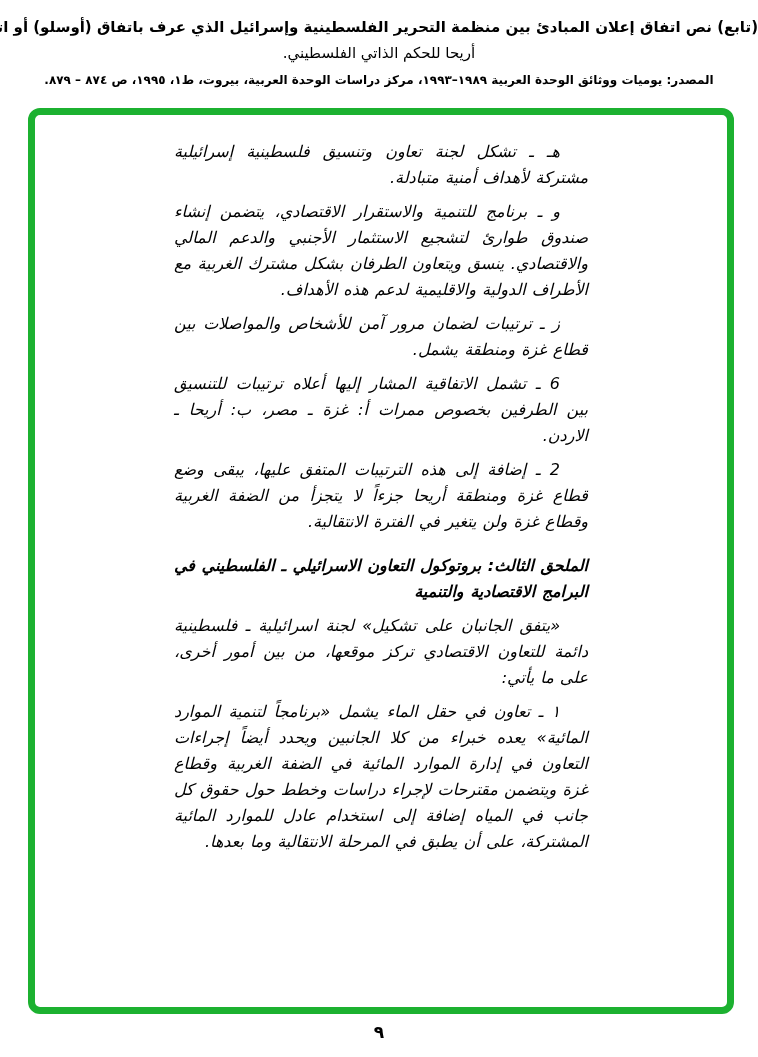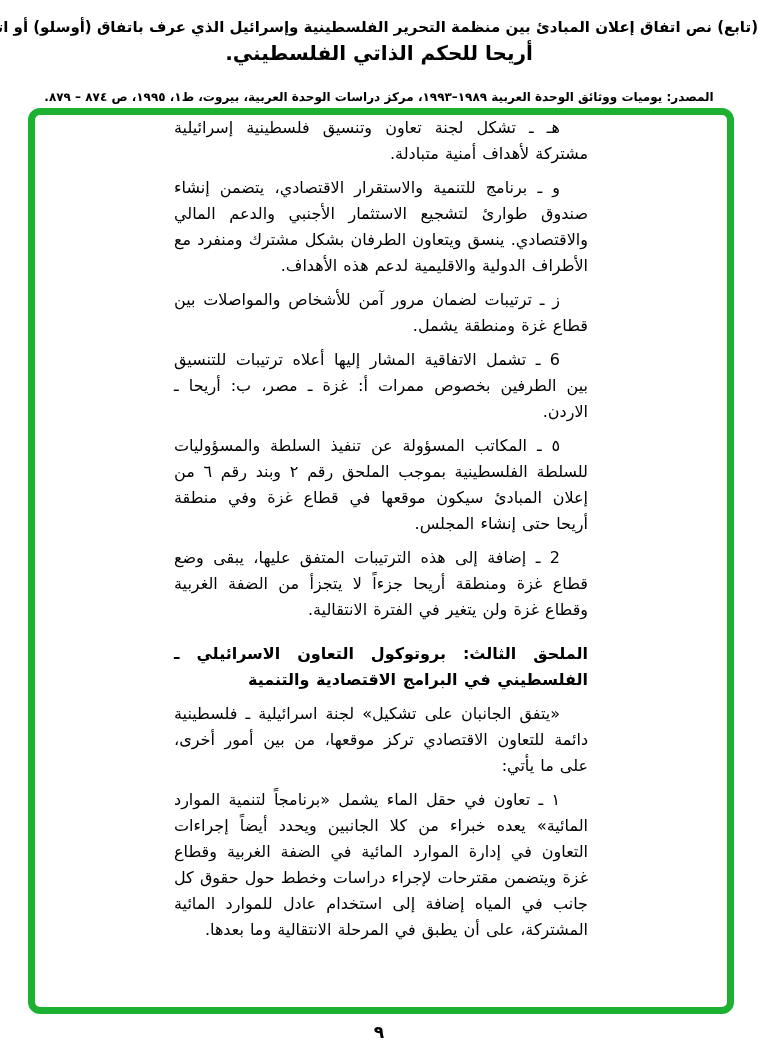--- a/index.html
+++ b/index.html
@@ -16,40 +16,42 @@
   
   .header {
     position: absolute; top: 14px; right: 0; left: 0;
     text-align: center;
   }
   .header .title-line1 {
     font-weight: bold; font-size: 15px; line-height: 26px;
     white-space: nowrap;
   }
   .header .title-line2 {
-    font-weight: bold; font-size: 20px; line-height: 26px;
+    font-weight: normal; font-size: 15px; line-height: 26px;
   }
   .header .source-line {
     font-weight: bold; font-size: 12px; line-height: 22px;
-    margin-top: 20px; white-space: nowrap;
+    margin-top: 3px; white-space: nowrap;
   }
 
   
   .doc-frame {
     position: absolute;
     left: 28px; top: 108px;
     width: 706px; height: 906px;
     border: 7px solid #1cb130;
     border-radius: 12px;
     background: #ffffff;
   }
   .doc-content {
     width: 414px;
     margin: 0 auto;
+    padding-top: 24px;
     direction: rtl;
+    font-style: italic;
   }
   .para {
     font-size: 16px;
     line-height: 26px;
     text-align: justify;
     text-indent: 28px;
     margin-bottom: 8px;
     word-spacing: 1px;
   }
   .para.heading {
@@ -76,24 +78,23 @@
 
   <div class="header">
     <div class="title-line1">(تابع) نص اتفاق إعلان المبادئ بين منظمة التحرير الفلسطينية وإسرائيل الذي عرف باتفاق (أوسلو) أو اتفاق (غزة –</div>
     <div class="title-line2">أريحا للحكم الذاتي الفلسطيني.</div>
     <div class="source-line">المصدر: يوميات ووثائق الوحدة العربية ١٩٨٩–١٩٩٣، مركز دراسات الوحدة العربية، بيروت، ط١، ١٩٩٥، ص ٨٧٤ – ٨٧٩.</div>
   </div>
 
   <div class="doc-frame">
     <div class="doc-content">
       <div class="para">هـ ـ تشكل لجنة تعاون وتنسيق فلسطينية إسرائيلية مشتركة لأهداف أمنية متبادلة.</div>
-      <div class="para">و ـ برنامج للتنمية والاستقرار الاقتصادي، يتضمن إنشاء صندوق طوارئ لتشجيع الاستثمار الأجنبي والدعم المالي والاقتصادي. ينسق ويتعاون الطرفان بشكل مشترك ومنفرد مع الأطراف الدولية والاقليمية لدعم هذه الأهداف.</div>
+      <div class="para">و ـ برنامج للتنمية والاستقرار الاقتصادي، يتضمن إنشاء صندوق طوارئ لتشجيع الاستثمار الأجنبي والدعم المالي والاقتصادي. ينسق ويتعاون الطرفان بشكل مشترك الغربية مع الأطراف الدولية والاقليمية لدعم هذه الأهداف.</div>
       <div class="para">ز ـ ترتيبات لضمان مرور آمن للأشخاص والمواصلات بين قطاع غزة ومنطقة يشمل.</div>
       <div class="para">6 ـ تشمل الاتفاقية المشار إليها أعلاه ترتيبات للتنسيق بين الطرفين بخصوص ممرات أ: غزة ـ مصر، ب: أريحا ـ الاردن.</div>
-      <div class="para">٥ ـ المكاتب المسؤولة عن تنفيذ السلطة والمسؤوليات للسلطة الفلسطينية بموجب الملحق رقم ٢ وبند رقم ٦ من إعلان المبادئ سيكون موقعها في قطاع غزة وفي منطقة أريحا حتى إنشاء المجلس.</div>
       <div class="para">2 ـ إضافة إلى هذه الترتيبات المتفق عليها، يبقى وضع قطاع غزة ومنطقة أريحا جزءاً لا يتجزأ من الضفة الغربية وقطاع غزة ولن يتغير في الفترة الانتقالية.</div>
       <div class="para heading">الملحق الثالث: بروتوكول التعاون الاسرائيلي ـ الفلسطيني في البرامج الاقتصادية والتنمية</div>
       <div class="para">«يتفق الجانبان على تشكيل» لجنة اسرائيلية ـ فلسطينية دائمة للتعاون الاقتصادي تركز موقعها، من بين أمور أخرى، على ما يأتي:</div>
       <div class="para">١ ـ تعاون في حقل الماء يشمل «برنامجاً لتنمية الموارد المائية» يعده خبراء من كلا الجانبين ويحدد أيضاً إجراءات التعاون في إدارة الموارد المائية في الضفة الغربية وقطاع غزة ويتضمن مقترحات لإجراء دراسات وخطط حول حقوق كل جانب في المياه إضافة إلى استخدام عادل للموارد المائية المشتركة، على أن يطبق في المرحلة الانتقالية وما بعدها.</div>
     </div>
   </div>
 
   <div class="page-number">٩</div>
 
 </div>

